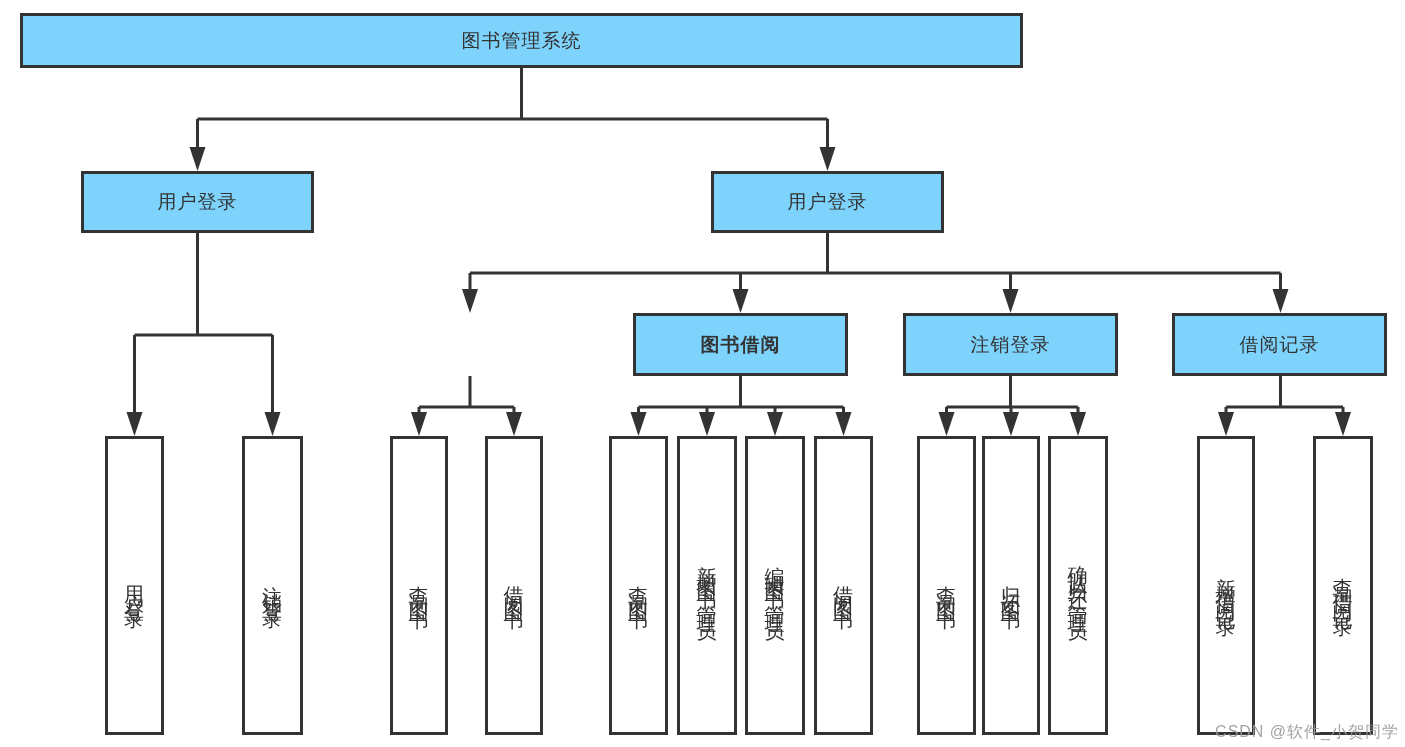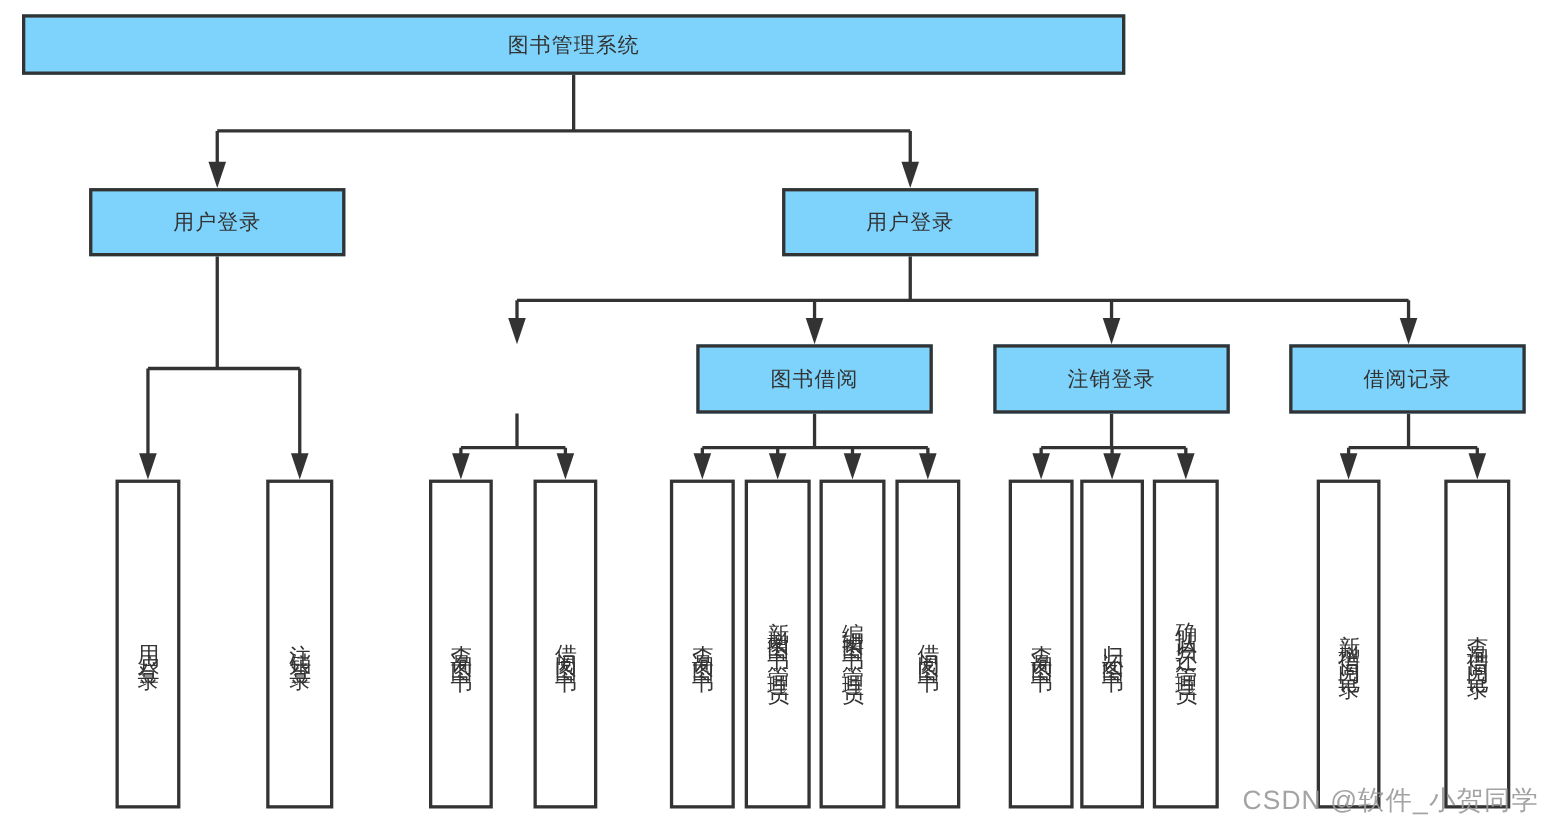--- a/index.html
+++ b/index.html
@@ -44,21 +44,21 @@
     font-size: 20px;
     line-height: 1;
     letter-spacing: 8px;
     color: #333333;
     white-space: nowrap;
   }
   .watermark {
     position: absolute;
     right: 6px;
     bottom: 4px;
-    font-size: 24px;
+    font-size: 16px;
     color: rgba(155,155,155,0.92);
     letter-spacing: 1px;
     z-index: 10;
     white-space: nowrap;
   }
 </style>
 </head>
 <body>
 
 <div id="stage">
@@ -106,21 +106,21 @@
       <path d="M1218 412 L1234 412 L1226 436 Z"></path>
       <path d="M1335 412 L1351 412 L1343 436 Z"></path>
     </g>
   </svg>
 
   <div class="hbox" style="left:20px; top:13px; width:1003px; height:55px;">图书管理系统</div>
 
   <div class="hbox" style="left:81px; top:171px; width:233px; height:62px;">用户登录</div>
   <div class="hbox" style="left:711px; top:171px; width:233px; height:62px;">用户登录</div>
 
-  <div class="hbox" style="left:633px; top:313px; width:215px; height:63px;">图书借阅</div>
+  <div class="hbox" style="left:633px; top:313px; width:215px; height:63px;font-weight:bold;">图书借阅</div>
   <div class="hbox" style="left:903px; top:313px; width:215px; height:63px;">注销登录</div>
   <div class="hbox" style="left:1172px; top:313px; width:215px; height:63px;">借阅记录</div>
 
   <div class="vbox" style="left:105px; top:436px; width:59px; height:299px;">
     <span class="vtext">用户登录</span>
   </div>
   <div class="vbox" style="left:242px; top:436px; width:61px; height:299px;">
     <span class="vtext">注销登录</span>
   </div>
 

